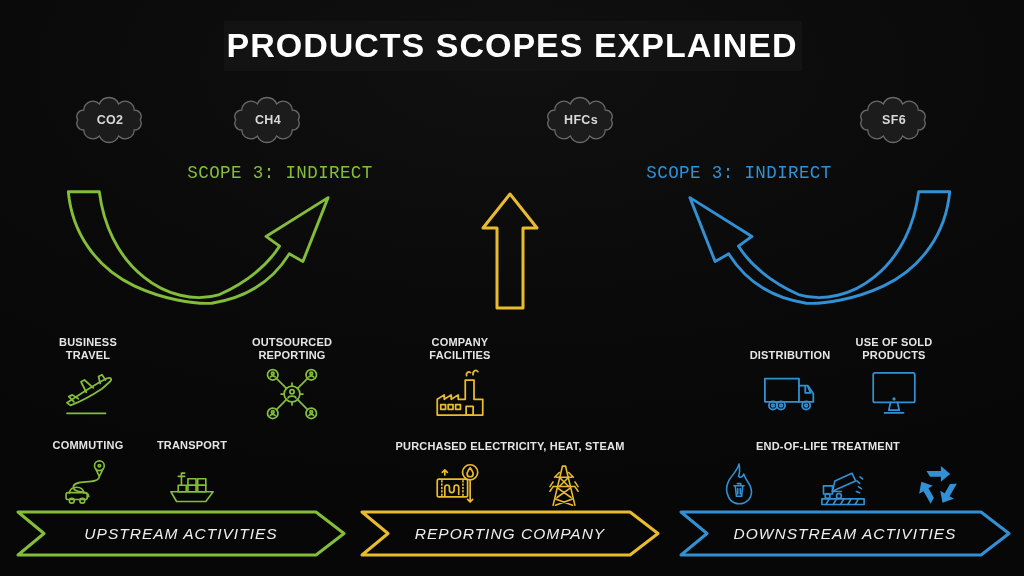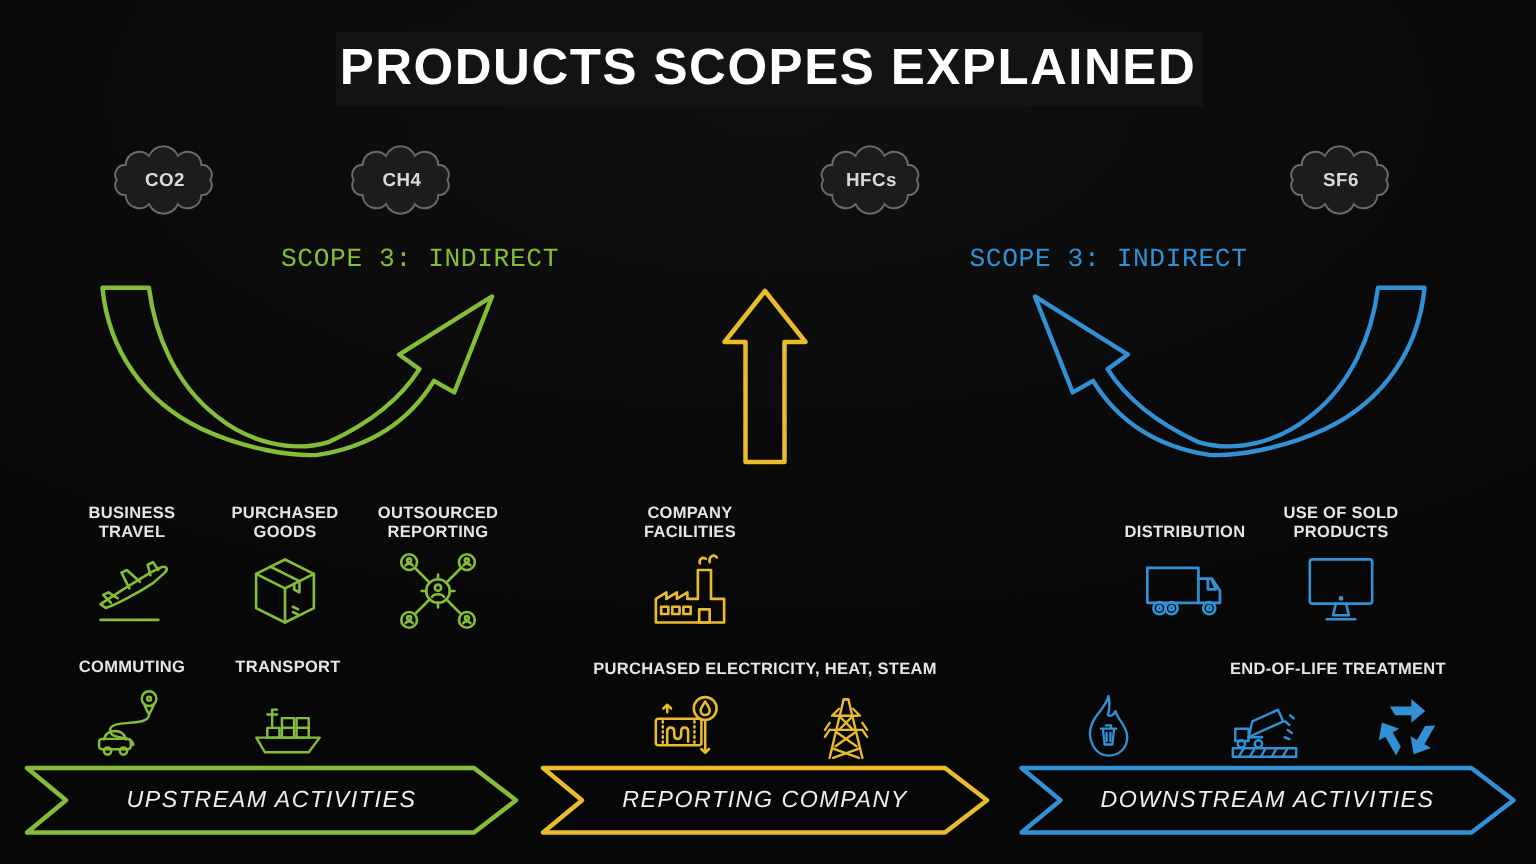--- a/index.html
+++ b/index.html
@@ -86,34 +86,20 @@
   <div class="abs item c-green" style="left:36px;top:333px">
     <div class="item-label">BUSINESS TRAVEL</div>
     <span class="icon">
         <svg width="56" height="56" viewBox="0 0 64 64">
           <g fill="none" stroke="currentColor" stroke-width="2" stroke-linecap="round" stroke-linejoin="round">
     <path d="M8,42 C20,34 36,24 46,18 L54,14 C58,12.5 60,15 57,18 L48,26 C36,34 20,42 12,45 Z"></path>
     <path d="M30,30 L24,18 L28,16 L38,25"></path>
             <path d="M46,20 L44,12 L48,10 L52,16"></path>
     <path d="M16,41 L10,35 L14,33 L21,37.5"></path>
             <path d="M8,54 L52,54"></path>
-          </g>
-        </svg>
-      </span>
-  </div>
-  <div class="abs item c-green" style="left:138px;top:333px">
-    <div class="item-label">PURCHASED GOODS</div>
-    <span class="icon">
-        <svg width="56" height="56" viewBox="0 0 64 64">
-          <g fill="none" stroke="currentColor" stroke-width="2" stroke-linecap="round" stroke-linejoin="round">
-    <path d="M32,8 L54,19 L54,45 L32,56 L10,45 L10,19 Z"></path>
-            <path d="M10,19 L32,30 L54,19"></path>
-    <path d="M32,30 L32,56"></path>
-            <path d="M21,13.5 L43,24.5 L43,33 L39,31 L39,26.5"></path>
-    <path d="M38,44 l4,2 M38,48 l4,2"></path>
           </g>
         </svg>
       </span>
   </div>
   <div class="abs item c-green" style="left:240px;top:333px">
     <div class="item-label">OUTSOURCED REPORTING</div>
     <span class="icon">
         <svg width="56" height="56" viewBox="0 0 64 64">
           <g fill="none" stroke="currentColor" stroke-width="2" stroke-linecap="round" stroke-linejoin="round">
     <circle cx="32" cy="32" r="9"></circle>
@@ -239,21 +225,21 @@
       <svg width="50" height="54" viewBox="0 0 64 64">
         <g fill="none" stroke="currentColor" stroke-width="2" stroke-linecap="round" stroke-linejoin="round">
     <path d="M18,58 L30,8 L34,8 L46,58"></path>
           <path d="M30,8 L34,8"></path>
     <path d="M22,22 H42 M18,34 H46 M20,22 L26,16 M44,22 L38,16 M14,34 L18,28 M50,34 L46,28 M18,34 L14,40 M46,34 L50,40"></path>
     <path d="M26,22 L38,34 M38,22 L26,34 M24,36 L41,48 M40,36 L23,48 M21,50 L43,58 M43,50 L21,58"></path>
         </g>
       </svg>
     </span>
 
-  <div class="abs wide-label" style="left:892px;top:440px">END-OF-LIFE TREATMENT</div>
+  <div class="abs wide-label" style="left:828px;top:440px">END-OF-LIFE TREATMENT</div>
   <span class="abs icon c-blue" style="left:714px;top:456px">
       <svg width="50" height="52" viewBox="0 0 64 64">
         <g fill="none" stroke="currentColor" stroke-width="2" stroke-linecap="round" stroke-linejoin="round">
     <path d="M32,5 C30,14 23,19 19.5,25.5 C16.5,31 15.5,36 16.5,41 C18.5,50 24,56 32,56 C41,56 48,49.5 48,40.5 C48,30.5 40,26 38,18 C36.2,22 33.4,23 31.4,21 C33.2,16 33,10 32,5 Z"></path>
     <path d="M25.5,33 h13 M27.2,33 l1.5,13.5 h6.6 l1.5,-13.5 M29.8,30.2 h4.4 v2.8"></path>
     <path d="M30.4,36.5 v7 M33.6,36.5 v7"></path>
         </g>
       </svg>
     </span>
   <span class="abs icon c-blue" style="left:817px;top:456px">

